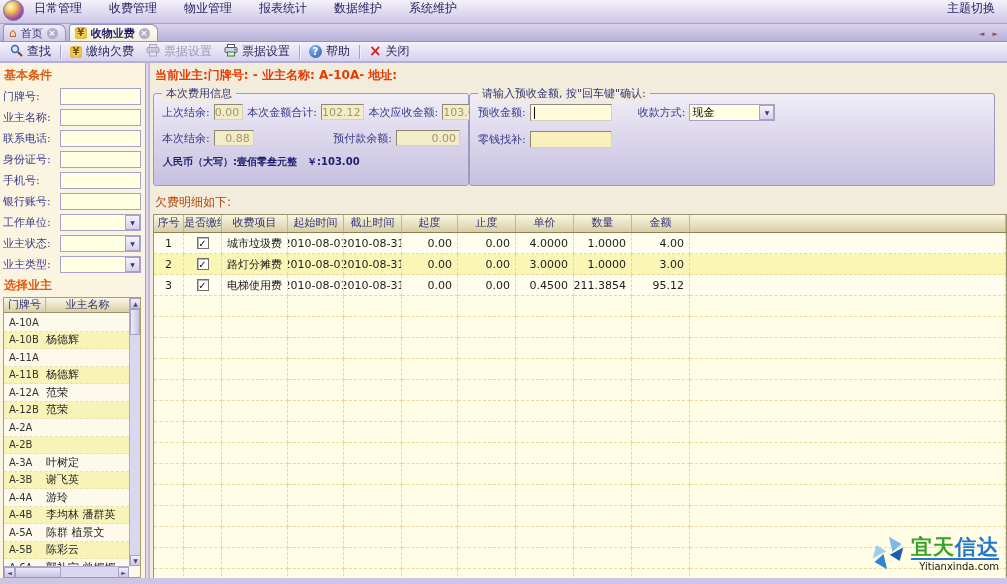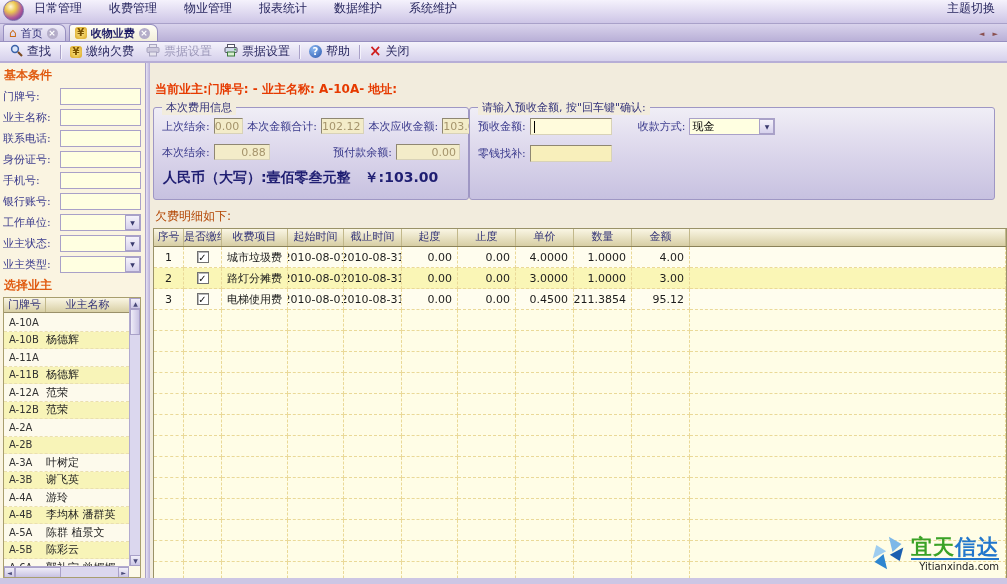--- a/index.html
+++ b/index.html
@@ -64,35 +64,35 @@
   .hscroll { position:absolute; left:0; right:11px; bottom:0; height:11px; background:#dbd7ee; border-top:1px solid #b2aacf; display:flex; }
   .sbtn { width:11px; height:11px; flex:none; background:linear-gradient(#f2f0fa,#ccc6e4); border:1px solid #a9a1c8; color:#4a4a7a; font-size:6px; line-height:9px; text-align:center; }
   .vthumb { position:absolute; top:11px; left:0; width:10px; height:26px; background:linear-gradient(90deg,#efedf8,#c8c2e2); border:1px solid #a9a1c8; }
   .hthumb { width:46px; height:11px; background:linear-gradient(#efedf8,#c8c2e2); border:1px solid #a9a1c8; }
   .hspace { flex:1; }
 
   
   .splitter { width:5px; flex:none; background:linear-gradient(90deg,#e6e2f4,#b9b0d7); border-left:1px solid #a9a1c8; }
 
   
-  .main { flex:1; min-width:0; background:#f2ecdd; display:flex; flex-direction:column; padding:16px 0 0 3px; position:relative; }
+  .main { flex:1; min-width:0; background:#f2ecdd; display:flex; flex-direction:column; padding:2px 0 0 3px; position:relative; }
   .curline { color:#e63a00; font-weight:bold; font-size:12px; padding:2px 0 3px 2px; flex:none; white-space:nowrap; }
   .boxrow { display:flex; padding-right:12px; flex:none; }
   .groupbox { position:relative; border:1px solid #9f97c4; border-radius:3px; height:93px;
               background:linear-gradient(180deg,#f0eef6 0%,#ddd8ec 45%,#c7c1e0 100%); margin-top:6px; }
   .groupbox.fee { width:316px; flex:none; }
   .groupbox.prepay { flex:1; min-width:0; }
   .gb-title { position:absolute; top:-8px; left:8px; background:#f2ecdd; padding:0 4px; color:#33327a; font-size:11px; white-space:nowrap; }
   .fee-row { display:flex; align-items:center; padding:0 8px; margin-top:10px; gap:4px; }
   .glabel { color:#3a3a8c; font-size:11px; white-space:nowrap; }
   .ro { height:16px; background:#f3ecc9; border:1px solid; border-color:#8f8772 #d8d2b8 #d8d2b8 #8f8772;
         color:#a5946c; font-size:11px; text-align:right; padding:1px 3px 0 0; }
-  .w40 { width:56px; } .w46 { width:48px; } .w62 { width:64px; }
+  .w40 { width:40px; } .w46 { width:48px; } .w62 { width:64px; }
   .mlauto { margin-left:auto; }
-  .rmb { color:#1f1e72; font-weight:bold; font-size:14px; padding:9px 0 0 9px; white-space:nowrap; }
+  .rmb { color:#1f1e72; font-weight:bold; font-size:10px; padding:9px 0 0 9px; white-space:nowrap; }
   .inpbox { width:82px; height:17px; background:#fffbdc; border:1px solid; border-color:#8f8772 #d8d2b8 #d8d2b8 #8f8772; position:relative; }
   .inpbox.change { background:#f8efbb; }
   .caret { position:absolute; left:3px; top:2px; width:1px; height:12px; background:#000; }
   .mthsel { width:86px; flex:none; }
   .ml18 { margin-left:22px; }
 
   .detail-title { color:#b24400; font-size:12px; padding:8px 0 3px 2px; flex:none; }
   .dtable { flex:1; min-height:0; border:1px solid #9a9268; border-bottom:none; display:flex; flex-direction:column; overflow:hidden; background:#fffde6; }
   .dhead, .drow { display:grid; grid-template-columns:30px 38px 66px 56px 58px 56px 58px 58px 58px 58px minmax(0,1fr); flex:none; }
   .dhead { background:linear-gradient(#faf6e4,#d7cea4); border-bottom:1px solid #8a8158; }

